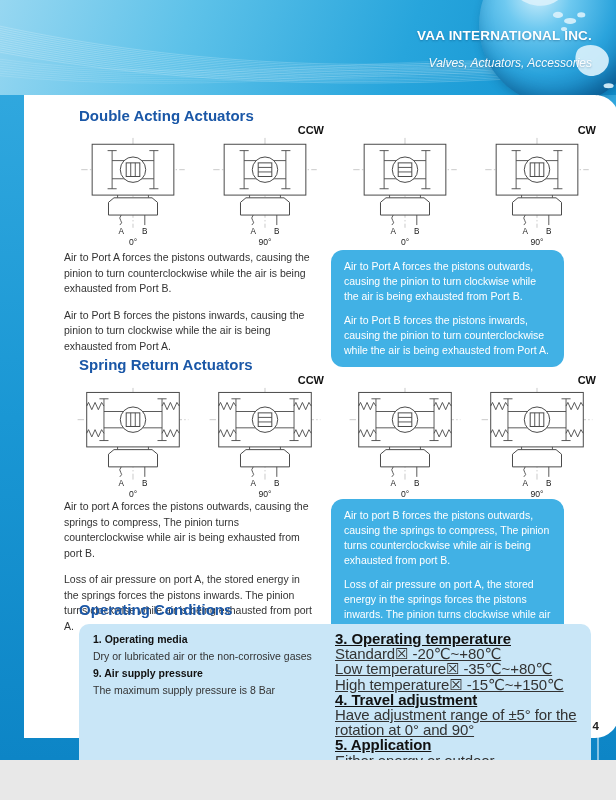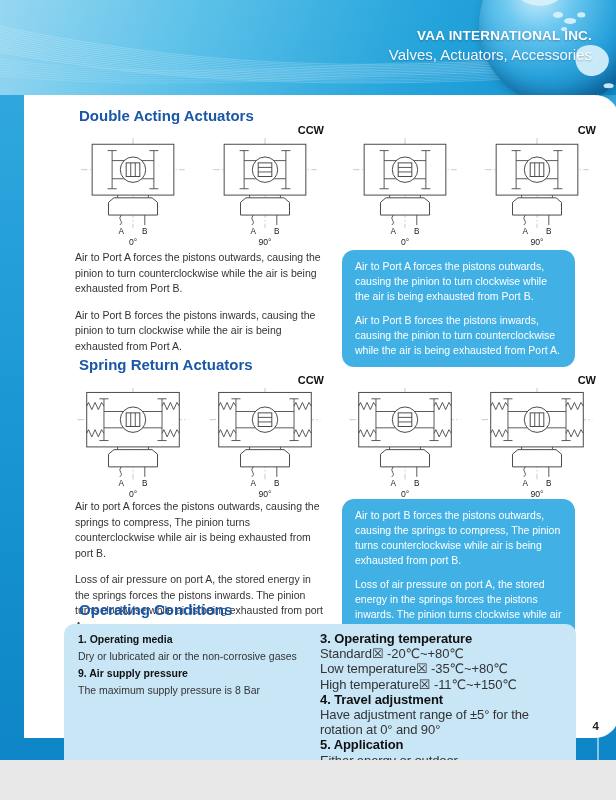--- a/index.html
+++ b/index.html
@@ -18,21 +18,21 @@
   .globe {
     position:absolute; left:479px; top:-56px; width:162px; height:162px; border-radius:50%;
     z-index:2;
     background: radial-gradient(circle at 36% 32%, #c8ecfb 0%, #6ec9f0 22%, #2aa3dc 52%, #0d77b6 82%, #0a649c 100%);
     box-shadow: inset -6px -10px 18px rgba(0,40,80,.35), 2px 4px 10px rgba(0,40,80,.25);
   }
   .globe svg { position:absolute; top:0; left:0; }
   .header-text { position:absolute; top:28px; right:24px; z-index:4; text-align:right; }
   .company { color:#ffffff; font-size:13.5px; font-weight:bold; letter-spacing:.2px;
              text-shadow: 0 1px 2px rgba(0,50,90,.35); }
-  .tagline { color:rgba(255,255,255,.95); font-size:15px; margin-top:3px;
+  .tagline { color:rgba(255,255,255,.95); font-size:12px; font-style:italic; margin-top:13px;
              text-shadow: 0 1px 2px rgba(0,50,90,.3); }
   
   .panel {
     position:absolute; top:95px; left:0; width:595px; bottom:22px; z-index:3;
     background:#ffffff; border-radius: 0 24px 24px 0; margin-left: 24px;
   }
   .band-highlight { position:absolute; top:95px; right:17px; bottom:0; width:2px;
     background:rgba(255,255,255,.5); z-index:2; }
   .sec-title { position:absolute; left:55px; color:#1a57a7; font-size:15px; font-weight:bold; }
   
@@ -41,34 +41,34 @@
   .pair-label { font-size:11px; font-weight:bold; color:#111; margin-bottom:1px; }
   .pair-diagrams { display:flex; gap:14px; }
   svg.diag { display:block; }
   svg { font-family:"Liberation Sans", sans-serif; }
   .k   { stroke:#4a4a4a; stroke-width:1; fill:none; }
   .body{ stroke:#4a4a4a; stroke-width:1.1; fill:#ffffff; }
   .cline { stroke:#b5b5b5; stroke-width:0.8; stroke-dasharray:7 2.5 1.5 2.5; fill:none; }
   .dlab { font-size:9px; fill:#222; }
   .dang { font-size:9.5px; fill:#222; }
   
-  .text-row { position:absolute; left:51px; width:500px; display:flex; gap:14px; }
+  .text-row { position:absolute; left:40px; width:500px; display:flex; gap:14px; }
   .plain-text { flex:0 0 253px; font-size:10.5px; line-height:15.5px; color:#333; }
   .plain-text p { margin:0 0 11px 0; }
   .info-box { flex:1; background:#41b1e5; border-radius:12px; padding:9px 13px;
               color:#ffffff; font-size:10.5px; line-height:15px; }
   .info-box p { margin:0 0 9px 0; }
   .info-box p:last-child { margin-bottom:0; }
   
-  .op-box { position:absolute; left:40px; width:512px; background:#c9e6f7; border-radius:10px;
+  .op-box { position:absolute; left:55px; width:512px; background:#c9e6f7; border-radius:10px;
             padding:7px 14px; display:flex; }
   .op-col-left  { flex:0 0 242px; }
   .op-col-right { flex:1; }
   .op-line { font-size:10.5px; line-height:17px; color:#333; }
-  .op-col-right .op-line { font-size:13px; line-height:15.2px; letter-spacing:-0.1px; }
+  .op-col-right .op-line { font-size:15px; line-height:15.2px; letter-spacing:-0.1px;text-decoration:underline; }
   .op-line.bold { font-weight:bold; color:#111; }
   .page-number { position:absolute; right:20px; bottom:6px; font-size:11.5px; font-weight:bold; color:#222; }
 </style>
 </head>
 <body>
 
 <svg width="0" height="0" style="position:absolute" aria-hidden="true">
   <defs>
     <g id="g-plain">
       <line x1="65" y1="1" x2="65" y2="100" class="cline"></line>
@@ -287,21 +287,21 @@
       <div class="op-col-left">
         <div class="op-line bold">1. Operating media</div>
         <div class="op-line">Dry or lubricated air or the non-corrosive gases</div>
         <div class="op-line bold">9. Air supply pressure</div>
         <div class="op-line">The maximum supply pressure is 8 Bar</div>
       </div>
       <div class="op-col-right">
         <div class="op-line bold">3. Operating temperature</div>
         <div class="op-line">Standard☒  -20℃~+80℃</div>
         <div class="op-line">Low temperature☒  -35℃~+80℃</div>
-        <div class="op-line">High temperature☒  -11℃~+150℃</div>
+        <div class="op-line">High temperature☒  -15℃~+150℃</div>
         <div class="op-line bold">4. Travel adjustment</div>
         <div class="op-line">Have adjustment range of ±5° for the rotation at 0° and 90°</div>
         <div class="op-line bold">5. Application</div>
         <div class="op-line">Either energy or outdoor</div>
       </div>
     </div>
 
     <div class="page-number">4</div>
   </div>
 

